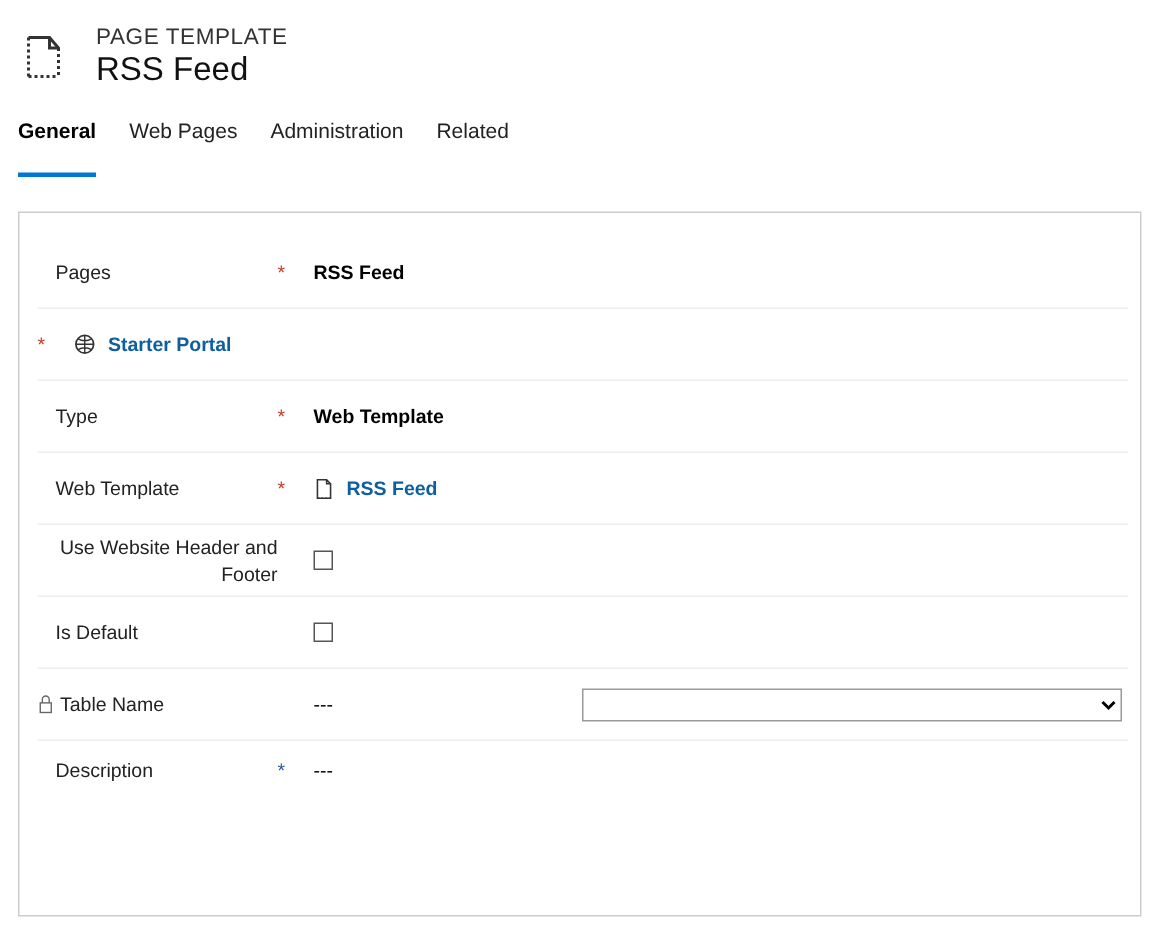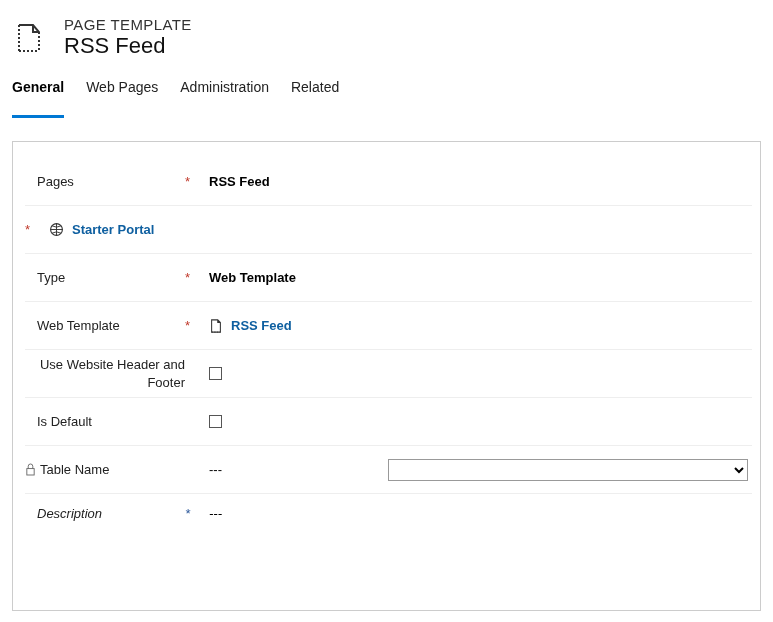--- a/index.html
+++ b/index.html
@@ -67,21 +67,21 @@
 
     .row {
       display: flex;
       align-items: center;
       border-bottom: 1px solid #eee;
       min-height: 48px;
       padding: 6px 0;
     }
     .row.tall { min-height: 56px; align-items: flex-start; padding-top:12px; }
 
-    .row-nodivider { border-bottom: 0; font-style: italic; }
+    .row-nodivider { border-bottom: 0; }
 
     .label-col {
       width: 160px;
       display: flex;
       align-items: center;
       padding-left: 12px;
       font-size: 13px;
       color: #222;
       gap: 4px;
     }

